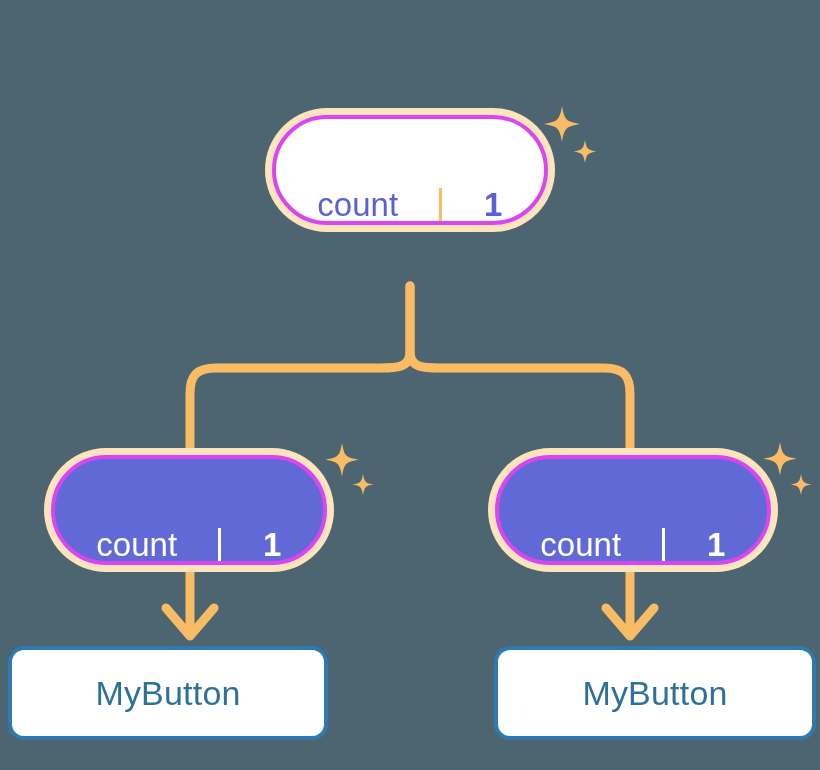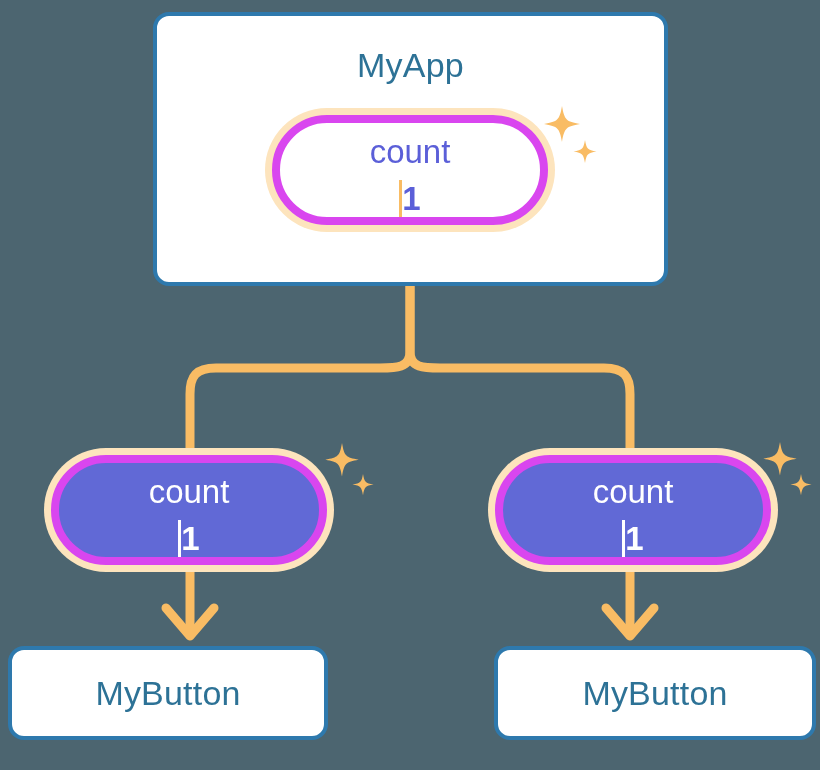--- a/index.html
+++ b/index.html
@@ -73,25 +73,24 @@
     border-radius: 999px;
     background: #fde4bd;              
     padding: 7px;
     display: block;
   }
   .pill-ring {
     box-sizing: border-box;
     width: 100%;
     height: 100%;
     border-radius: 999px;
-    border: 8px solid #d946ef;        
+    border: 4px solid #d946ef;        
     display: flex;
-    align-items: center;
+    align-items: flex-end;
     overflow: hidden;
-    flex-direction: column;
   }
   .pill-cell {
     display: flex;
     align-items: center;
     justify-content: center;
     font-size: 33px;
     font-weight: 400;
     line-height: 1;
     white-space: nowrap;
   }
@@ -138,23 +137,20 @@
              C 624 368 630 376 630 394
              L 630 452" fill="none" stroke="#f9bc64" stroke-width="9" stroke-linecap="round" stroke-linejoin="round"></path>
 
     <line x1="190" y1="568" x2="190" y2="630" stroke="#f9bc64" stroke-width="9" stroke-linecap="butt"></line>
     <path d="M 166 608 L 190 636 L 214 608" fill="none" stroke="#f9bc64" stroke-width="9" stroke-linecap="round" stroke-linejoin="round"></path>
 
     <line x1="630" y1="568" x2="630" y2="630" stroke="#f9bc64" stroke-width="9" stroke-linecap="butt"></line>
     <path d="M 606 608 L 630 636 L 654 608" fill="none" stroke="#f9bc64" stroke-width="9" stroke-linecap="round" stroke-linejoin="round"></path>
   </svg>
 
-  <div class="card" id="app-card">
-    <div class="card-title">MyApp</div>
-  </div>
 
   <div class="pill pill-light" id="pill-app">
     <div class="pill-ring">
       <div class="pill-cell pill-key">count</div>
       <div class="pill-cell pill-val">1</div>
     </div>
   </div>
 
   <svg class="sparkle-group" id="sparkles-app" width="70" height="80" viewBox="0 0 70 80">
     <path d="M26 6 C28.5 20 30 21.5 44 24 C30 26.5 28.5 28 26 42 C23.5 28 22 26.5 8 24 C22 21.5 23.5 20 26 6 Z" fill="#f9bc64"></path>

